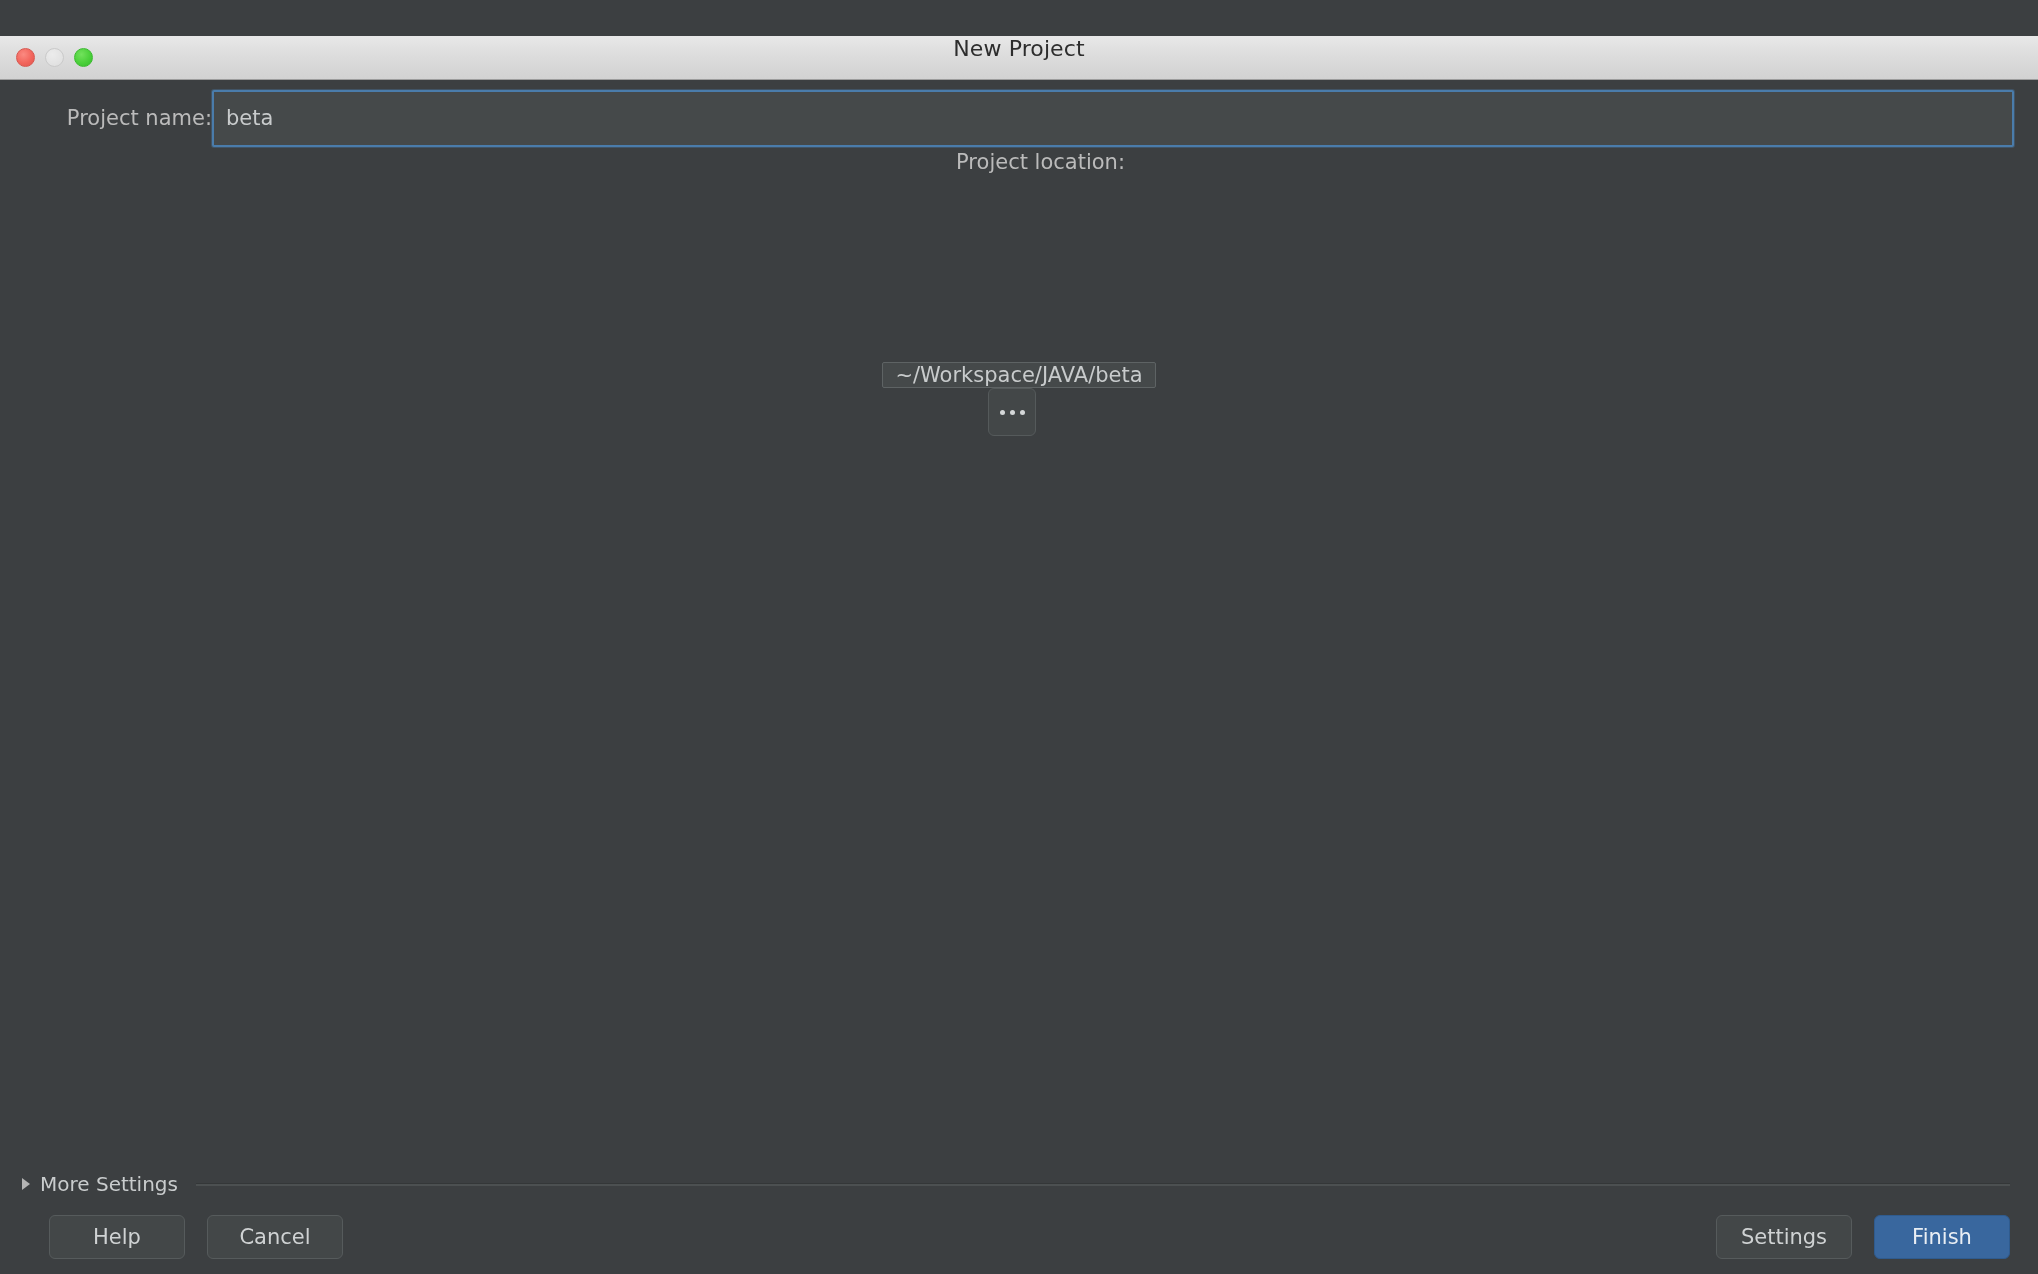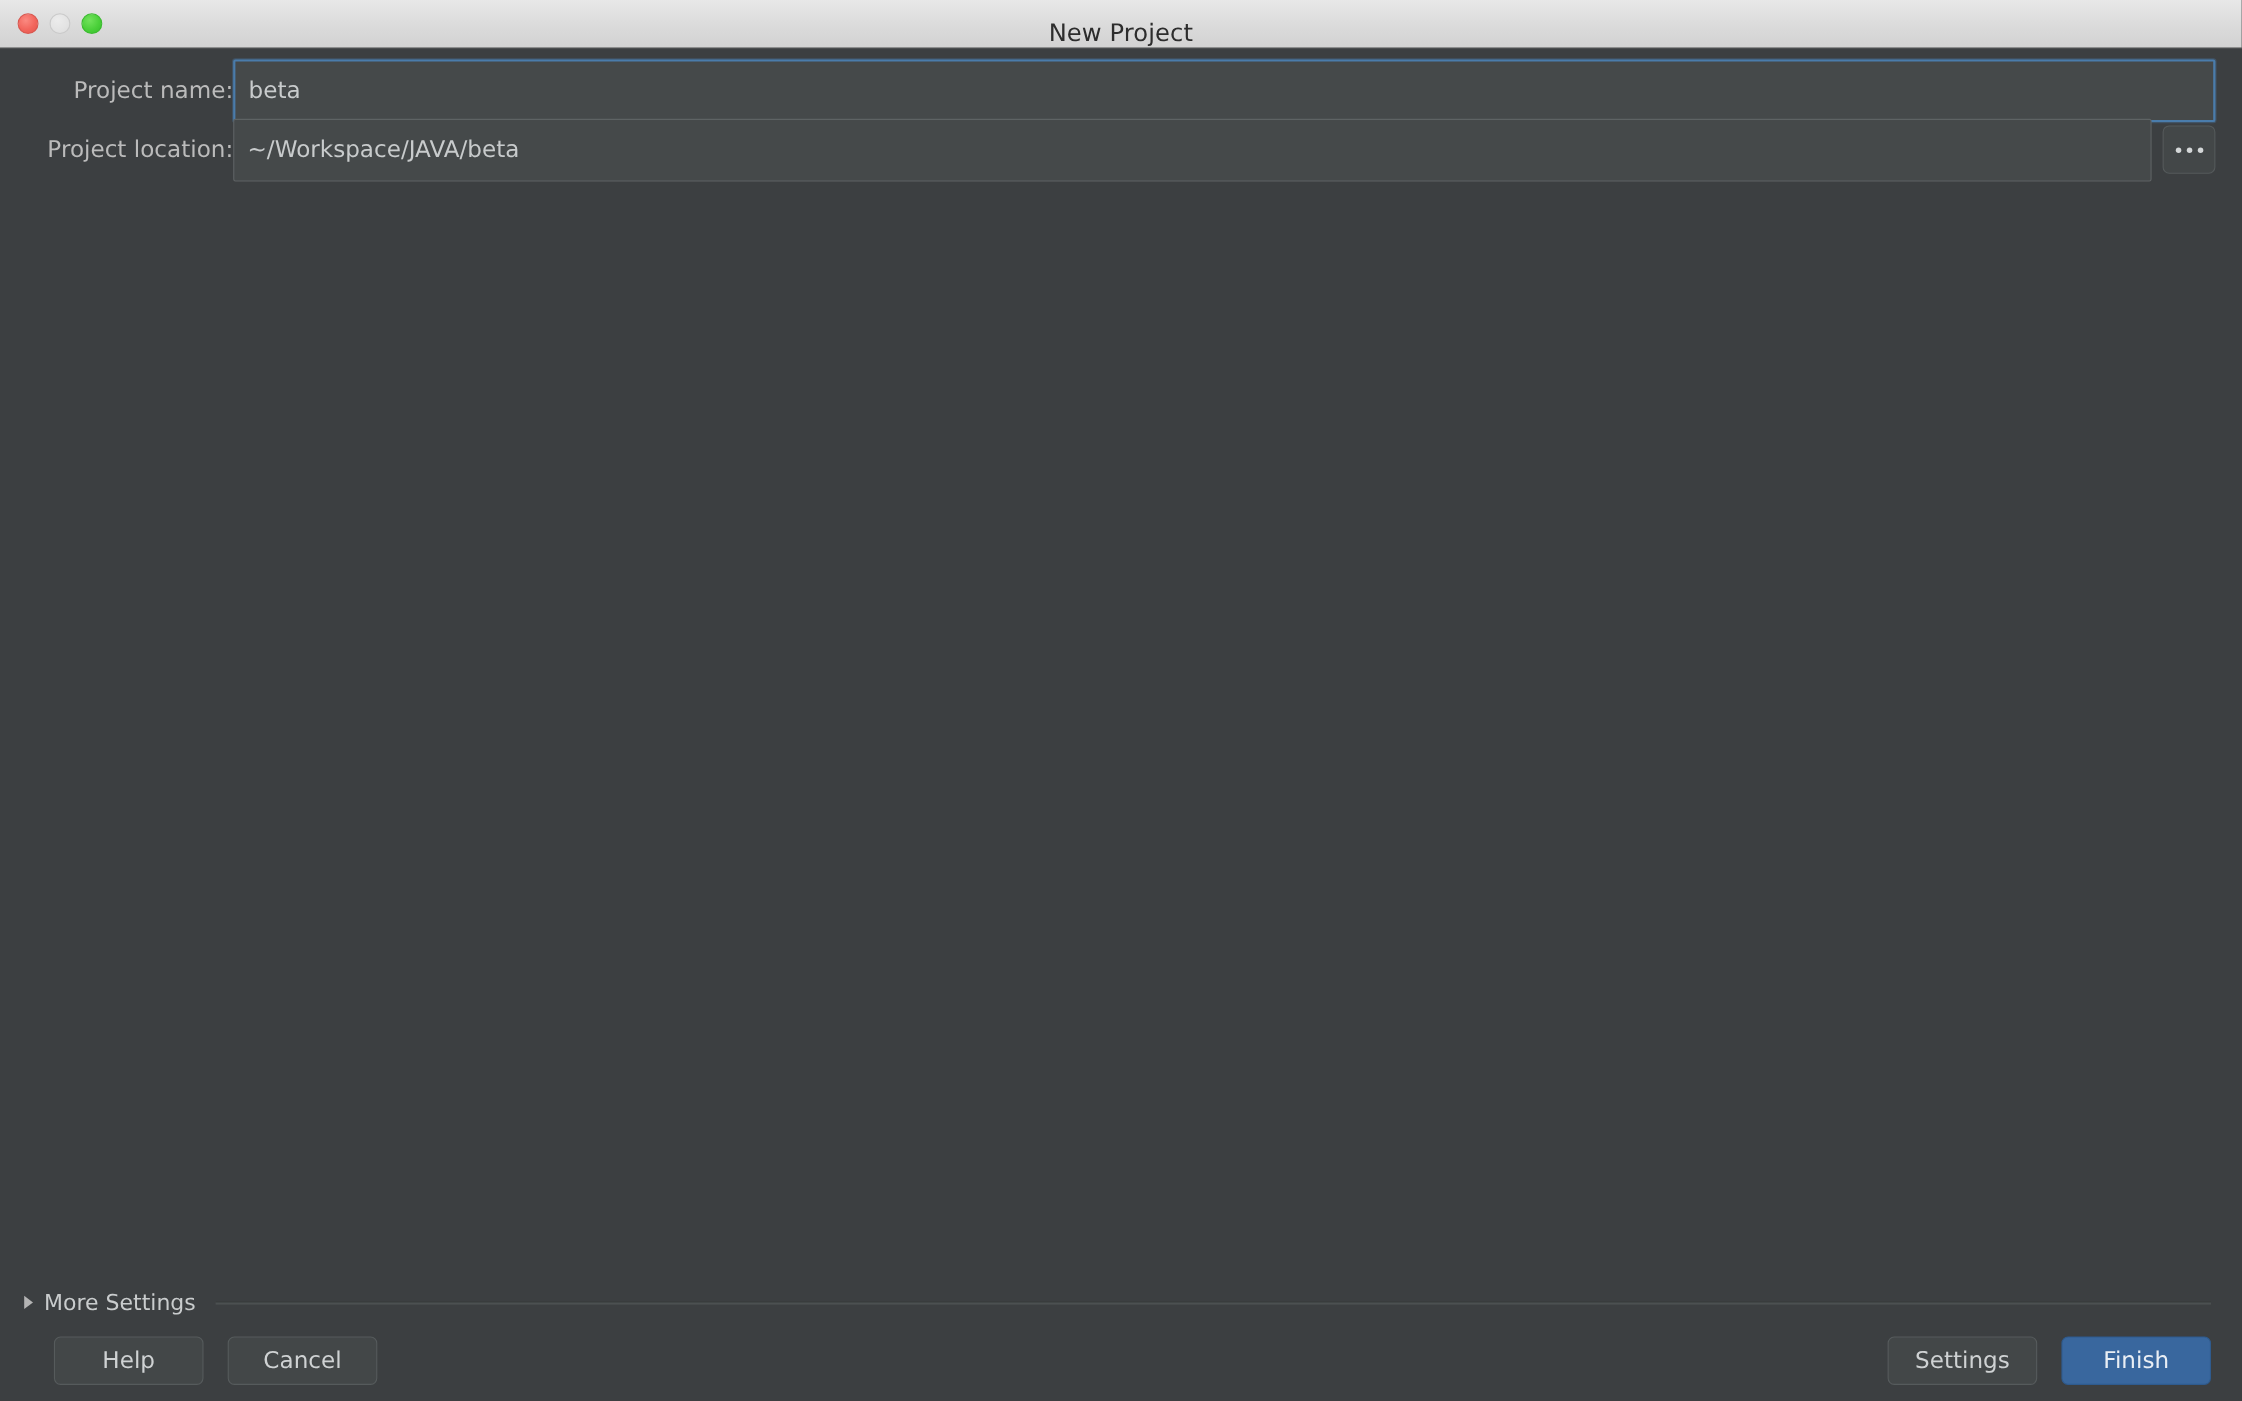--- a/index.html
+++ b/index.html
@@ -26,21 +26,22 @@
 
   
   .titlebar {
     position: relative;
     height: 44px;
     flex: 0 0 44px;
     background: linear-gradient(to bottom, #e8e8e8 0%, #dcdcdc 48%, #d2d2d2 100%);
     border-bottom: 1px solid #9d9d9d;
     box-sizing: border-box;
     display: flex;
-    align-items: flex-end;
+    align-items: flex-start;
+    margin-top: 36px;
   }
   .traffic-lights {
     position: absolute;
     left: 16px;
     top: 0;
     height: 43px;
     display: flex;
     align-items: center;
     gap: 10px;
   }
@@ -79,21 +80,21 @@
   }
 
   .form-row {
     position: absolute;
     left: 0;
     right: 0;
     display: flex;
     align-items: center;
   }
   .row-name { top: 16px; height: 44px; }
-  .row-location { top: 70px; height: 44px; }
+  .row-location { top: 70px; height: 44px; flex-direction: column; }
 
   .field-label {
     font-size: 21px;
     color: #bbbbbb;
     text-align: right;
     width: 212px;
     flex: 0 0 212px;
     box-sizing: border-box;
     white-space: nowrap;
   }

